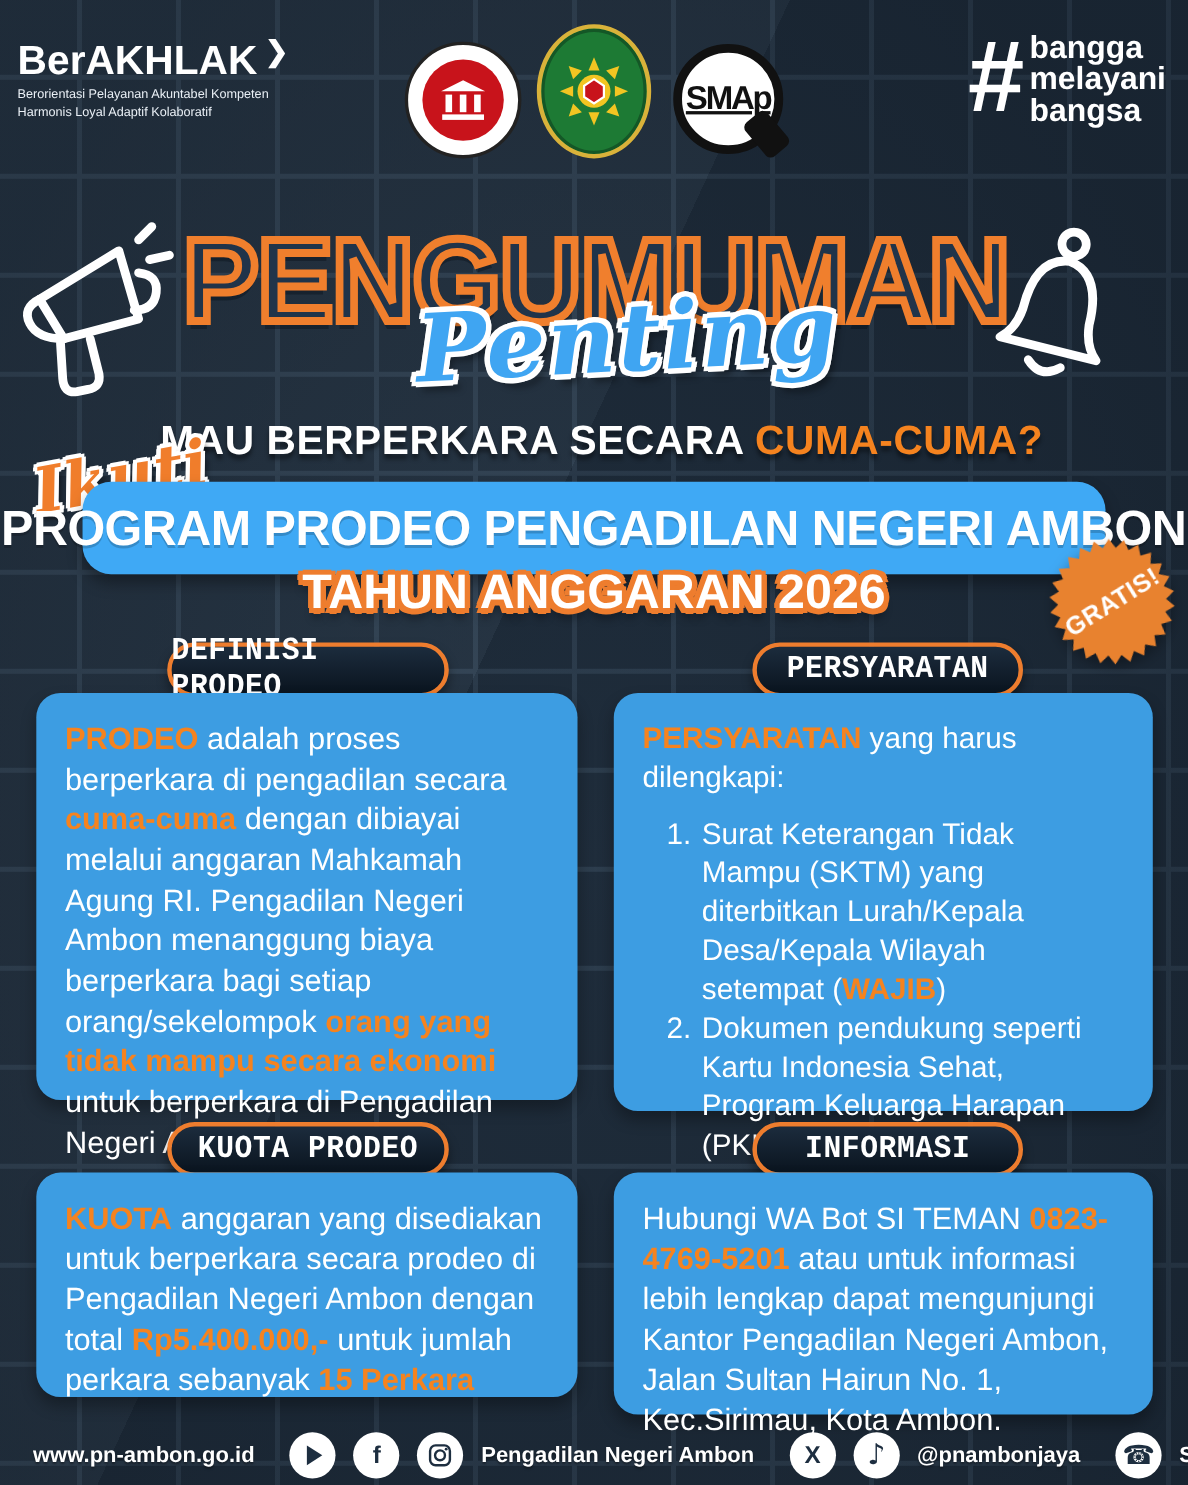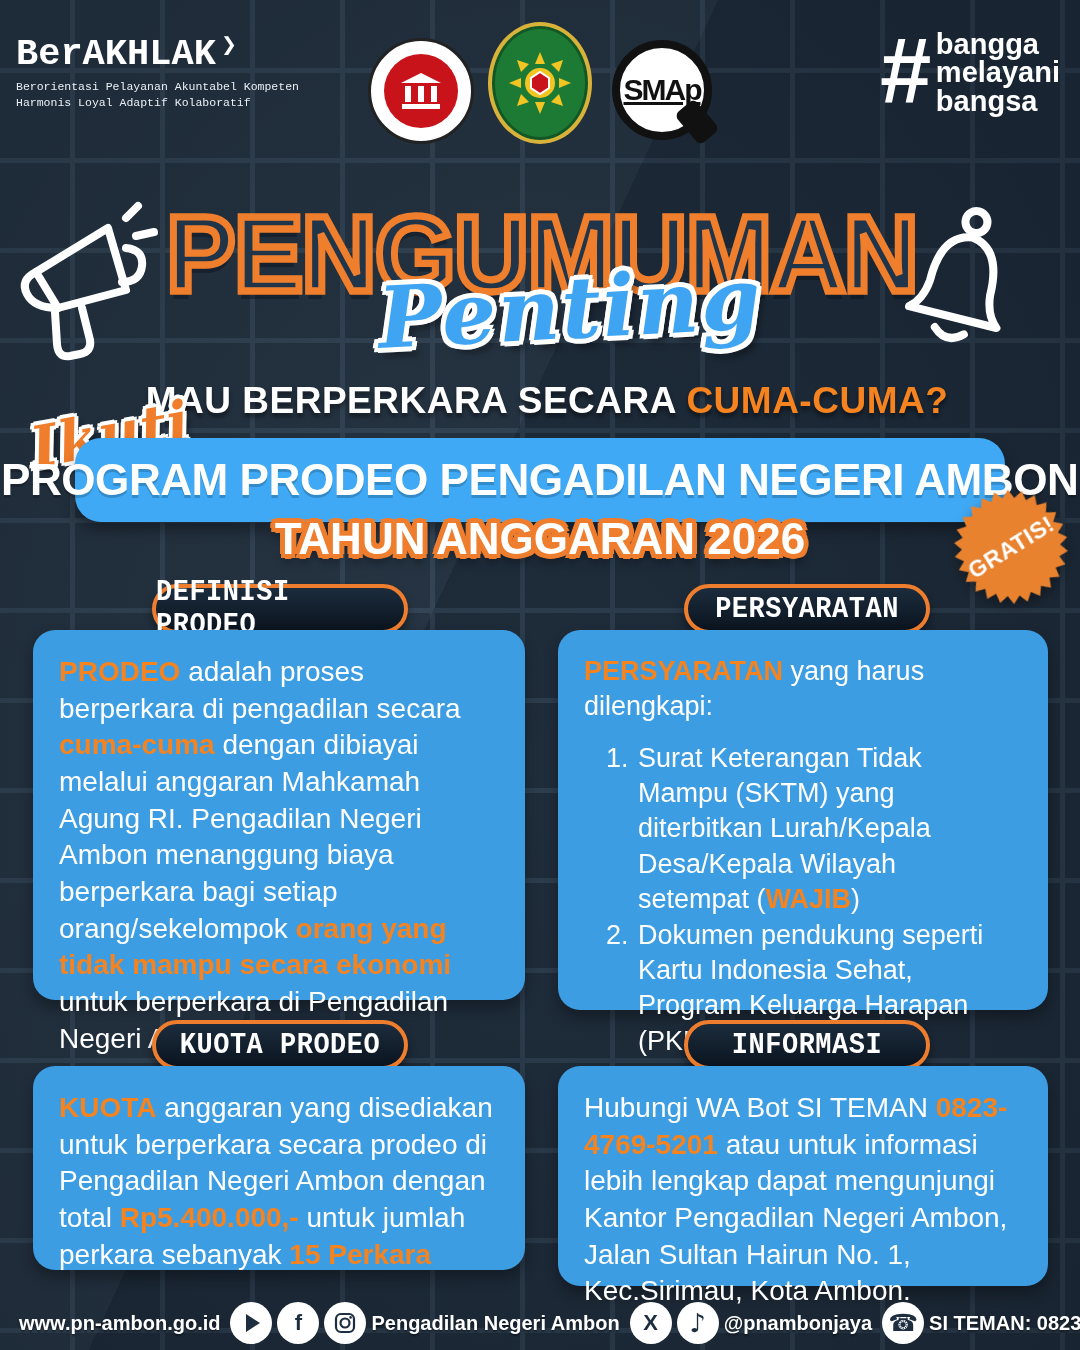--- a/index.html
+++ b/index.html
@@ -76,21 +76,21 @@
     padding:24px 26px;font-size:28px;line-height:1.31;font-weight:500;
     box-shadow:0 8px 14px rgba(0,0,0,0.30);
   }
   .seg-orange{color:#f5831f;font-weight:700;}
   .bluebox ol{margin:16px;padding-left:36px;}
   .bluebox li{padding-left:2px;}
 
   
   .footer{
     left:0;top:1296px;width:1080px;height:54px;display:flex;align-items:center;
-    padding:0 14px;gap:5px;white-space:nowrap;
+    padding:0 14px;gap:16px;white-space:nowrap;
   }
   .ft-text{font-size:20px;font-weight:700;letter-spacing:0;text-shadow:0 2px 2px rgba(0,0,0,0.4);}
   .circle-icon{
     width:42px;height:42px;border-radius:50%;background:#fff;color:#1d2e40;
     display:flex;align-items:center;justify-content:center;flex:0 0 auto;
     font-weight:800;font-size:22px;
   }
   .circle-icon.tk{font-family:"DejaVu Sans",sans-serif;font-size:26px;}
   .circle-icon.wa{font-family:"DejaVu Sans",sans-serif;font-size:24px;}
   .play{width:0;height:0;border-left:14px solid #1d2e40;border-top:9px solid transparent;border-bottom:9px solid transparent;margin-left:3px;}
@@ -99,21 +99,21 @@
   .seal-oval{width:104px;height:122px;border-radius:50%;background:#1d7a34;border:4px solid #d9b23a;
     display:flex;align-items:center;justify-content:center;box-shadow:0 0 0 3px #145726 inset;}
   .smap-handle{position:absolute;width:26px;height:40px;background:#111;border-radius:6px;
     right:-6px;bottom:-10px;transform:rotate(-40deg);}
 </style>
 </head>
 <body>
 
 <div class="poster">
 
-  <div class="layer" style="left:16px;top:36px;font-family:Liberation Mono, monospace;">
+  <div class="layer" style="left:16px;top:36px;">
     <div class="berakhlak-title"><span>BerAKHLAK</span><span class="chev">❯</span></div>
     <div class="berakhlak-tag">
       <div>Berorientasi Pelayanan Akuntabel Kompeten</div>
       <div>Harmonis Loyal Adaptif Kolaboratif</div>
     </div>
   </div>
 
   <div class="layer badge" style="left:368px;top:38px;width:106px;height:106px;background:#fff;border:3px solid #222;">
     <div class="badge" style="width:74px;height:74px;background:#c8131b;flex-direction:column;">
       <svg width="44" height="40" viewBox="0 0 44 40">

